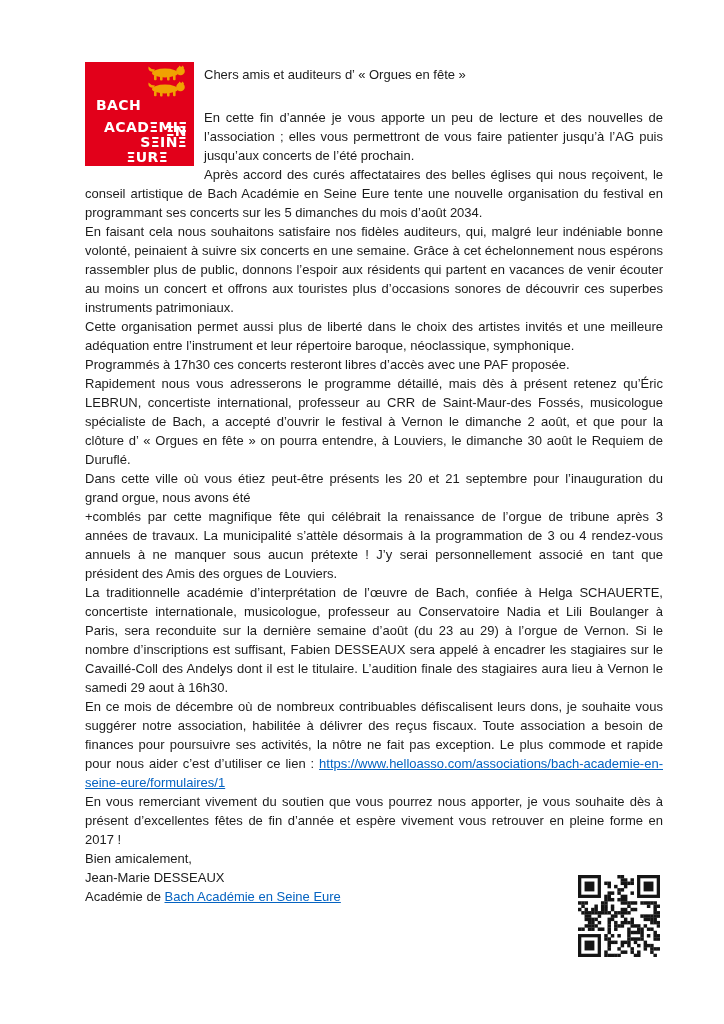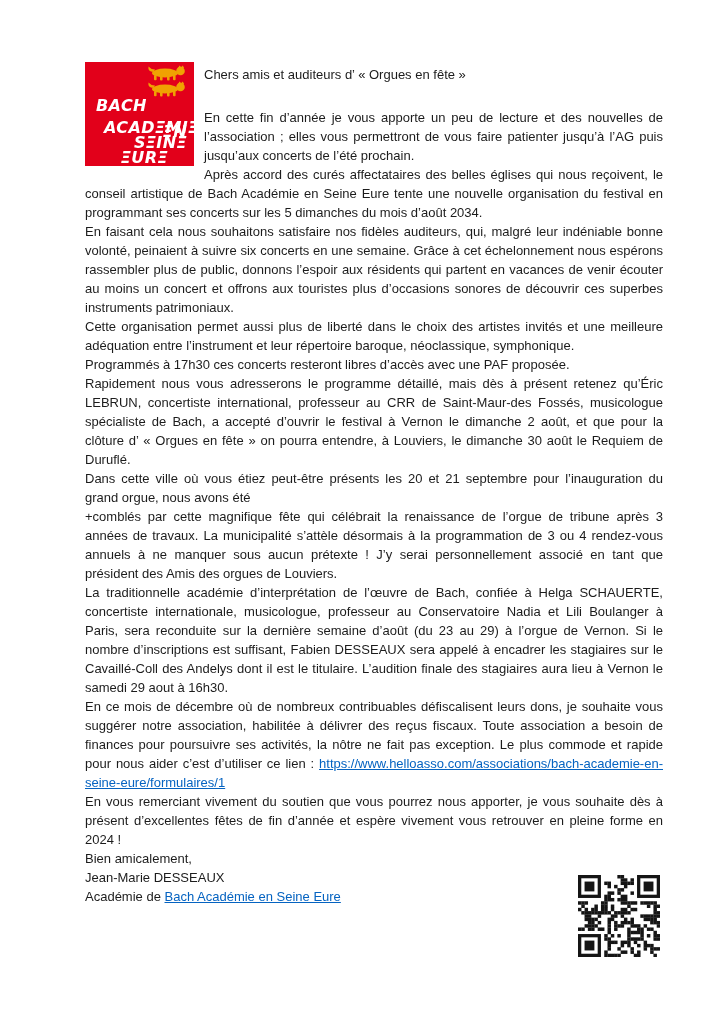--- a/index.html
+++ b/index.html
@@ -16,21 +16,21 @@
   .content p { margin:0; }
   p.greeting { margin-bottom:24px; padding-top:3px; text-align:left;padding-left:10px; }
 
   .logo {
     float:left; width:109px; height:104px; margin:0 10px 0 0;
     background:#e2001a; position:relative;
   }
   .ll {
     position:absolute; color:#ffffff; line-height:1;
     font-family:"DejaVu Sans", sans-serif; font-weight:bold;
-    font-size:16px; letter-spacing:0.4px; white-space:nowrap;font-style:italic;
+    font-size:14px; letter-spacing:0.4px; white-space:nowrap;
   }
   .l1 { left:11px; top:36px; }
   .l2 { left:19px; top:58px; }
   .l3 { right:7px; top:62px; }
   .l4 { right:7px; top:73px; }
   .l5 { right:26px; top:88px; }
   .lions { position:absolute; top:3px; right:3px; }
 
   .link { color:#0563c1; text-decoration:underline; cursor:pointer; }
 
@@ -74,21 +74,21 @@
     <p>En faisant cela nous souhaitons satisfaire nos fidèles auditeurs, qui, malgré leur indéniable bonne volonté, peinaient à suivre six concerts en une semaine. Grâce à cet échelonnement nous espérons rassembler plus de public, donnons l’espoir aux résidents qui partent en vacances de venir écouter au moins un concert et offrons aux touristes plus d’occasions sonores de découvrir ces superbes instruments patrimoniaux.</p>
     <p>Cette organisation permet aussi plus de liberté dans le choix des artistes invités et une meilleure adéquation entre l’instrument et leur répertoire baroque, néoclassique, symphonique.</p>
     <p>Programmés à 17h30 ces concerts resteront libres d’accès avec une PAF proposée.</p>
     <p>Rapidement nous vous adresserons le programme détaillé, mais dès à présent retenez qu’Éric LEBRUN, concertiste international, professeur au CRR de Saint-Maur-des Fossés, musicologue spécialiste de Bach, a accepté d’ouvrir le festival à Vernon le dimanche 2 août, et que pour la clôture d’ « Orgues en fête » on pourra entendre, à Louviers, le dimanche 30 août le Requiem de Duruflé.</p>
     <p>Dans cette ville où vous étiez peut-être présents les 20 et 21 septembre pour l’inauguration du grand orgue, nous avons été</p>
     <p>+comblés par cette magnifique fête qui célébrait la renaissance de l’orgue de tribune après 3 années de travaux. La municipalité s’attèle désormais à la programmation de 3 ou 4 rendez-vous annuels à ne manquer sous aucun prétexte ! J’y serai personnellement associé en tant que président des Amis des orgues de Louviers.</p>
     <p>La traditionnelle académie d’interprétation de l’œuvre de Bach, confiée à Helga SCHAUERTE, concertiste internationale, musicologue, professeur au Conservatoire Nadia et Lili Boulanger à Paris, sera reconduite sur la dernière semaine d’août (du 23 au 29) à l’orgue de Vernon. Si le nombre d’inscriptions est suffisant, Fabien DESSEAUX sera appelé à encadrer les stagiaires sur le Cavaillé-Coll des Andelys dont il est le titulaire. L’audition finale des stagiaires aura lieu à Vernon le samedi 29 aout à 16h30.</p>
 
     <p><span>En ce mois de décembre où de nombreux contribuables défiscalisent leurs dons, je souhaite vous suggérer notre association, habilitée à délivrer des reçus fiscaux. Toute association a besoin de finances pour poursuivre ses activités, la nôtre ne fait pas exception. Le plus commode et rapide pour nous aider c’est d’utiliser ce lien : </span><a class="link">https://www.helloasso.com/associations/bach-academie-en-seine-eure/formulaires/1</a></p>
 
-    <p>En vous remerciant vivement du soutien que vous pourrez nous apporter, je vous souhaite dès à présent d’excellentes fêtes de fin d’année et espère vivement vous retrouver en pleine forme en 2024 !</p>
+    <p>En vous remerciant vivement du soutien que vous pourrez nous apporter, je vous souhaite dès à présent d’excellentes fêtes de fin d’année et espère vivement vous retrouver en pleine forme en 2017 !</p>
 
     <p>Bien amicalement,</p>
     <p>Jean-Marie DESSEAUX</p>
     <p><span>Académie de </span><a class="link">Bach Académie en Seine Eure</a></p>
 
   </div>
 
   <div class="qr">
     <svg id="qr-svg" width="82" height="82" viewBox="0 0 82 82">
         <g fill="#151515">

